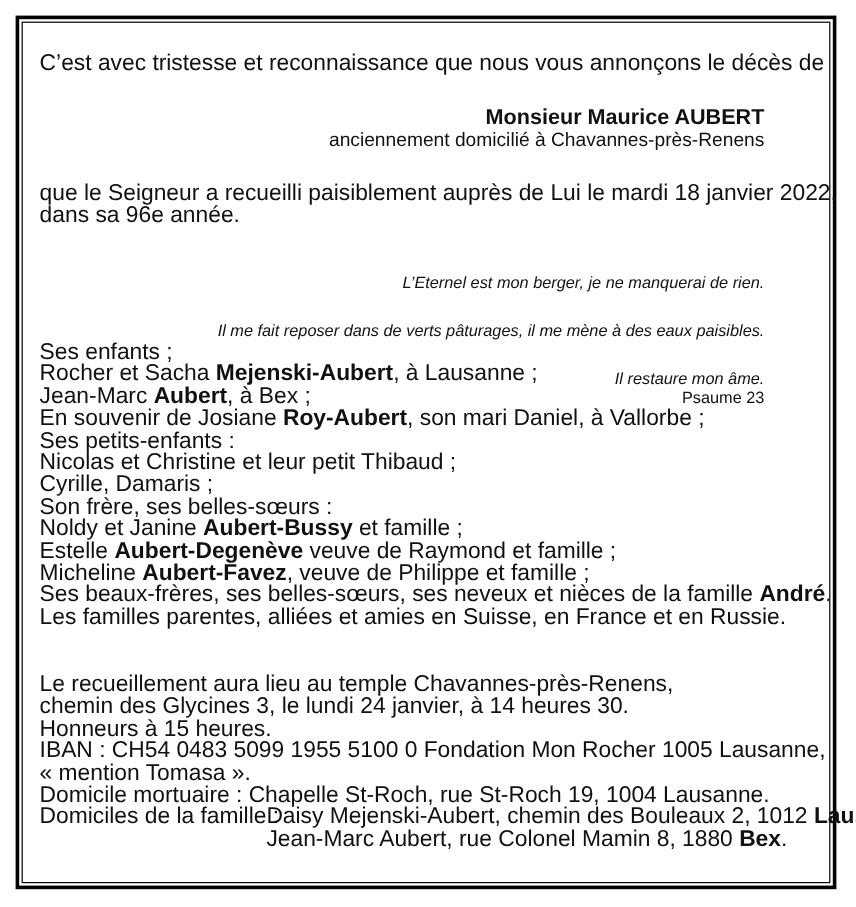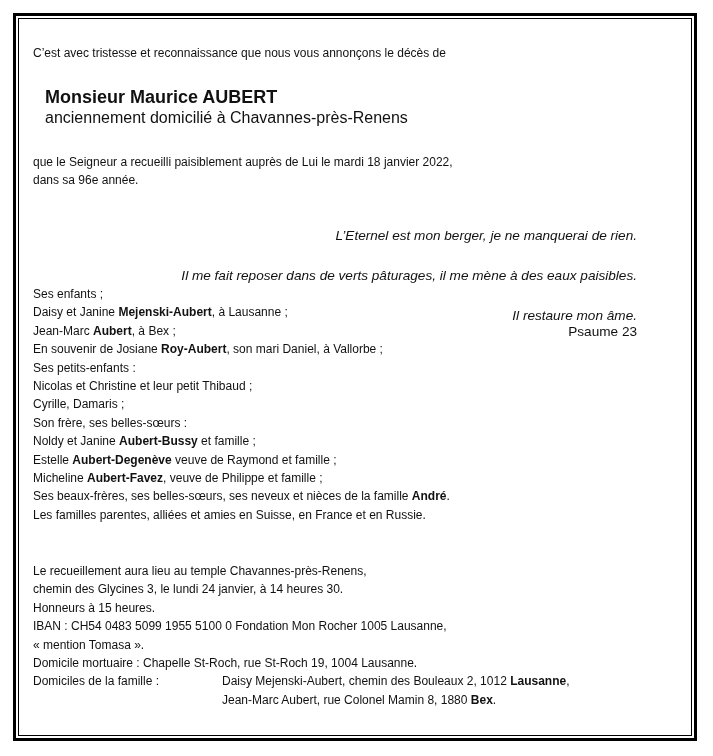--- a/index.html
+++ b/index.html
@@ -3,23 +3,23 @@
 <meta charset="utf-8">
 <style>
   html, body { margin: 0; padding: 0; background: #ffffff; }
   body { width: 713px; height: 756px; position: relative; overflow: hidden;
          font-family: "Liberation Sans", sans-serif; color: #111111; }
   .frame-outer { position: absolute; left: 13px; top: 13px; width: 684px; height: 728px;
                  border: 3px solid #000; box-sizing: border-box; }
   .frame-inner { position: absolute; left: 18px; top: 18px; width: 674px; height: 718px;
                  border: 1px solid #000; box-sizing: border-box; }
   .content { position: absolute; left: 33px; top: 0; width: 604px; }
-  .line { font-size: 12px; line-height: 18.4px; white-space: nowrap; }
+  .line { font-size: 19px; line-height: 18.4px; white-space: nowrap; }
   .abs { position: absolute; left: 0; }
-  .center { position: absolute; left: 12px; width: 604px; text-align: left; white-space: nowrap; }
+  .center { position: absolute; left: 0; width: 604px; text-align: right; white-space: nowrap; }
   .title { font-size: 18px; font-weight: bold; line-height: 22px; }
   .sub { font-size: 16px; line-height: 20px; }
   .quote { position: absolute; left: 0; width: 604px; text-align: right; font-size: 13.6px; line-height: 16px; }
   .quote .q { font-style: italic; white-space: nowrap; margin-top: 24px; }
   b { font-weight: bold; }
   .tab-label { display: inline-block; width: 189px; }
   .indent { display: inline-block; width: 189px; }
 </style>
 </head>
 <body>
@@ -39,21 +39,21 @@
 
   <div class="quote" style="top:204px">
     <div class="q">L’Eternel est mon berger, je ne manquerai de rien.</div>
     <div class="q">Il me fait reposer dans de verts pâturages, il me mène à des eaux paisibles.</div>
     <div class="q">Il restaure mon âme.</div>
     <div>Psaume 23</div>
   </div>
 
   <div class="abs" style="top:285px">
     <div class="line"><span>Ses enfants ;</span><b></b><span></span></div>
-    <div class="line"><span>Daisy et Janine </span><b>Mejenski-Aubert</b><span>, à Lausanne ;</span></div>
+    <div class="line"><span>Rocher et Sacha </span><b>Mejenski-Aubert</b><span>, à Lausanne ;</span></div>
     <div class="line"><span>Jean-Marc </span><b>Aubert</b><span>, à Bex ;</span></div>
     <div class="line"><span>En souvenir de Josiane </span><b>Roy-Aubert</b><span>, son mari Daniel, à Vallorbe ;</span></div>
     <div class="line"><span>Ses petits-enfants :</span><b></b><span></span></div>
     <div class="line"><span>Nicolas et Christine et leur petit Thibaud ;</span><b></b><span></span></div>
     <div class="line"><span>Cyrille, Damaris ;</span><b></b><span></span></div>
     <div class="line"><span>Son frère, ses belles-sœurs :</span><b></b><span></span></div>
     <div class="line"><span>Noldy et Janine </span><b>Aubert-Bussy</b><span> et famille ;</span></div>
     <div class="line"><span>Estelle </span><b>Aubert-Degenève</b><span> veuve de Raymond et famille ;</span></div>
     <div class="line"><span>Micheline </span><b>Aubert-Favez</b><span>, veuve de Philippe et famille ;</span></div>
     <div class="line"><span>Ses beaux-frères, ses belles-sœurs, ses neveux et nièces de la famille </span><b>André</b><span>.</span></div>

